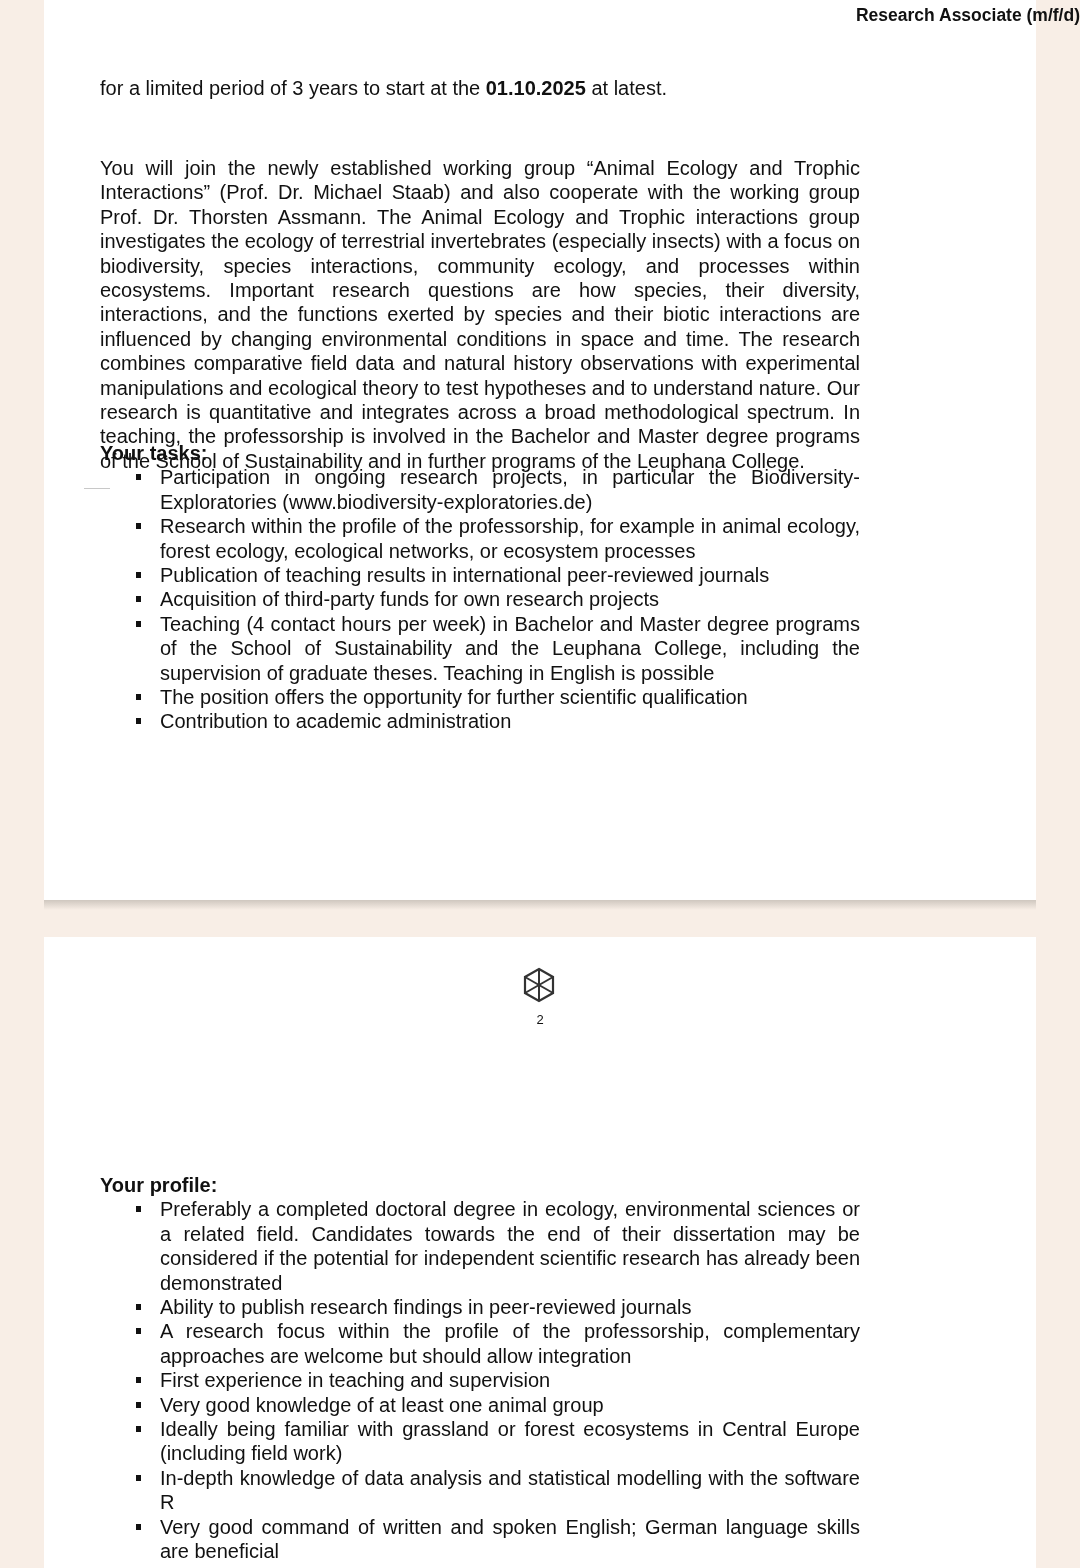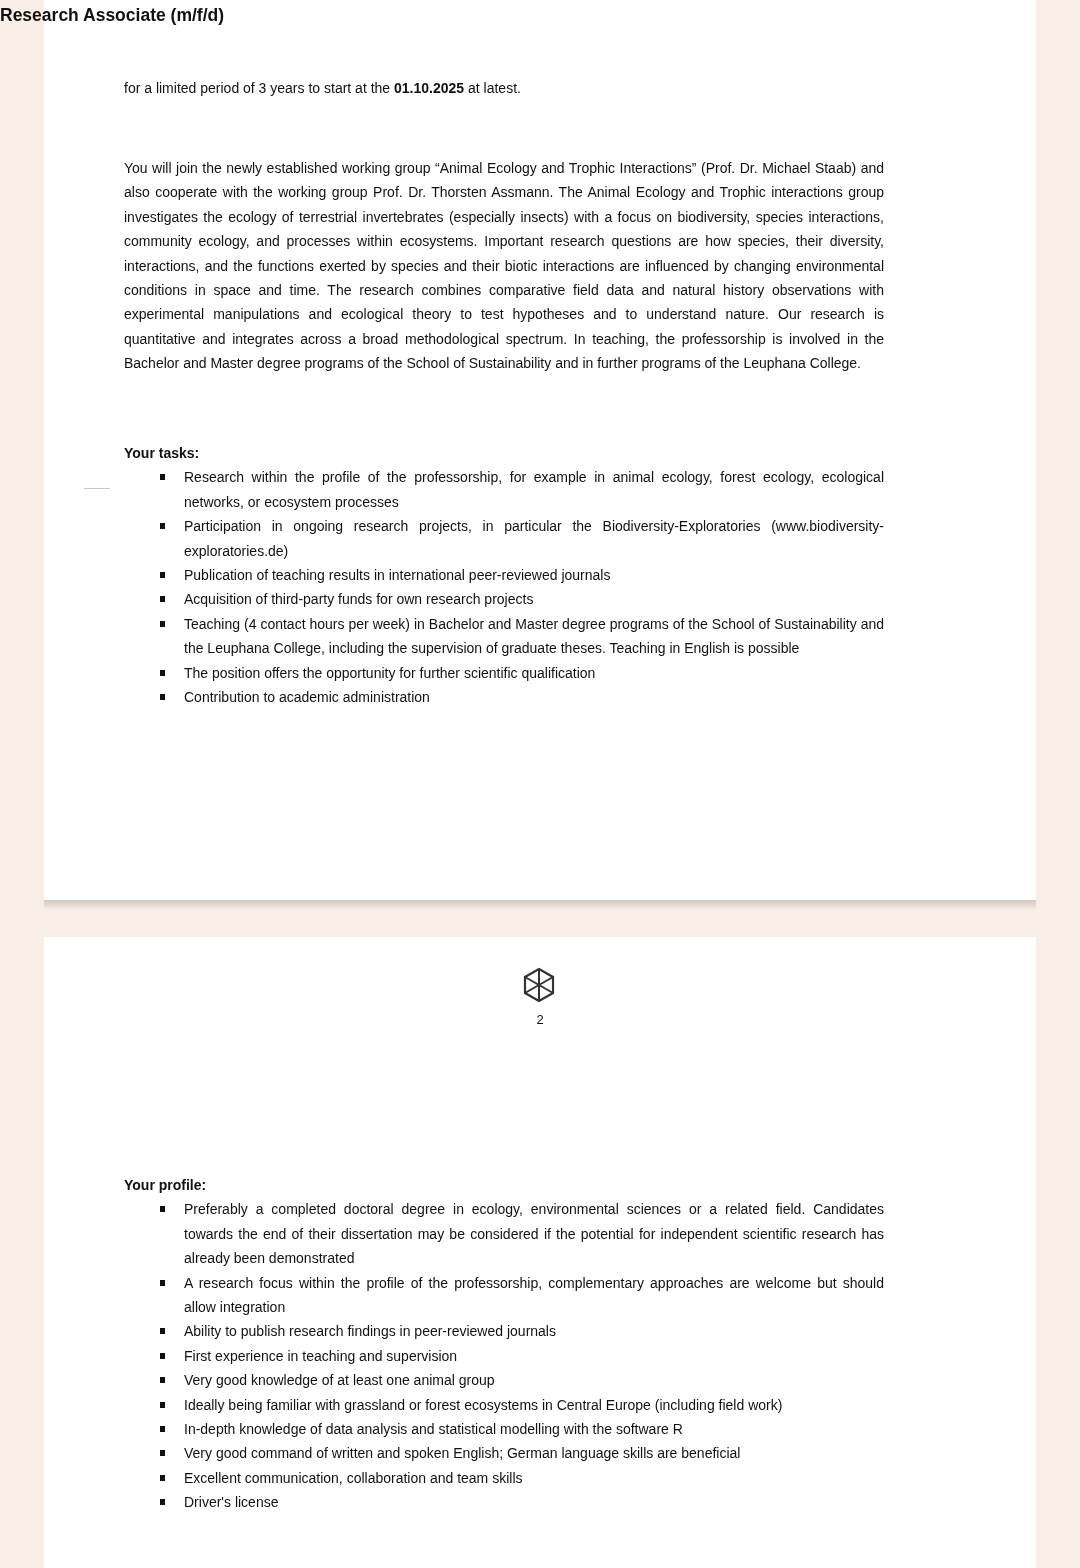--- a/index.html
+++ b/index.html
@@ -12,22 +12,22 @@
   }
   .page {
     position: absolute; left: 44px; width: 992px; background: #ffffff;
   }
   #page1 { top: 0; height: 900px; }
   #page2 { top: 937px; height: 640px; }
   .gap-shadow {
     position: absolute; left: 44px; width: 992px; top: 900px; height: 10px;
     background: linear-gradient(#cfc7bf, #f8eee6);
   }
-  .content { position: absolute; left: 124px; width: 760px; font-size: 14px; line-height: 24.4px; }
-  .title { position: absolute; left: 0; width: 1080px; text-align: left; font-weight: bold; font-size: 17.5px; line-height: 24.5px; top: 3px; }
+  .content { position: absolute; left: 100px; width: 760px; font-size: 20px; line-height: 24.4px; }
+  .title { position: absolute; left: 0; width: 1080px; text-align: right; font-weight: bold; font-size: 17.5px; line-height: 24.5px; top: 3px; }
   .para { text-align: justify; margin: 0; }
   .para b { font-weight: bold; }
   .heading { font-weight: bold; margin: 0; }
   ul.bul { list-style: none; margin: 0; padding: 0; }
   ul.bul li { position: relative; padding-left: 60px; text-align: justify; }
   ul.bul li::before {
     content: ""; position: absolute; left: 36px; top: 9px; width: 5px; height: 6px; background: #111;
   }
   .margin-mark { position: absolute; left: 84px; top: 488px; width: 26px; height: 1px; background: #c8c8c8; }
   .logo { position: absolute; left: 521px; top: 967px; width: 36px; height: 36px; }
@@ -50,44 +50,44 @@
 
 <div class="content" style="top:124px;margin-top:32px;">
   <p class="para">You will join the newly established working group “Animal Ecology and Trophic Interactions” (Prof. Dr. Michael Staab) and also cooperate with the working group Prof. Dr. Thorsten Assmann. The Animal Ecology and Trophic interactions group investigates the ecology of terrestrial invertebrates (especially insects) with a focus on biodiversity, species interactions, community ecology, and processes within ecosystems. Important research questions are how species, their diversity, interactions, and the functions exerted by species and their biotic interactions are influenced by changing environmental conditions in space and time. The research combines comparative field data and natural history observations with experimental manipulations and ecological theory to test hypotheses and to understand nature. Our research is quantitative and integrates across a broad methodological spectrum. In teaching, the professorship is involved in the Bachelor and Master degree programs of the School of Sustainability and in further programs of the Leuphana College.</p>
 </div>
 
 <div class="margin-mark"></div>
 
 <div class="content" style="top:441px;">
   <p class="heading">Your tasks:</p>
   <ul class="bul">
+    <li>Participation in ongoing research projects, in particular the Biodiversity-Exploratories (www.biodiversity-exploratories.de)</li>
     <li>Research within the profile of the professorship, for example in animal ecology, forest ecology, ecological networks, or ecosystem processes</li>
-    <li>Participation in ongoing research projects, in particular the Biodiversity-Exploratories (www.biodiversity-exploratories.de)</li>
     <li>Publication of teaching results in international peer-reviewed journals</li>
     <li>Acquisition of third-party funds for own research projects</li>
     <li>Teaching (4 contact hours per week) in Bachelor and Master degree programs of the School of Sustainability and the Leuphana College, including the supervision of graduate theses. Teaching in English is possible</li>
     <li>The position offers the opportunity for further scientific qualification</li>
     <li>Contribution to academic administration</li>
   </ul>
 </div>
 
 <svg class="logo" viewBox="0 0 36 36">
   <polygon points="18,2 32,10 32,26 18,34 4,26 4,10" fill="none" stroke="#333" stroke-width="2.2"></polygon>
   <line x1="18" y1="2" x2="18" y2="34" stroke="#333" stroke-width="2"></line>
   <line x1="4" y1="10" x2="32" y2="26" stroke="#333" stroke-width="2"></line>
   <line x1="32" y1="10" x2="4" y2="26" stroke="#333" stroke-width="2"></line>
 </svg>
 <div class="page-num">2</div>
 
 <div class="content" style="top:1173px;">
   <p class="heading">Your profile:</p>
   <ul class="bul">
     <li>Preferably a completed doctoral degree in ecology, environmental sciences or a related field. Candidates towards the end of their dissertation may be considered if the potential for independent scientific research has already been demonstrated</li>
+    <li>Ability to publish research findings in peer-reviewed journals</li>
     <li>A research focus within the profile of the professorship, complementary approaches are welcome but should allow integration</li>
-    <li>Ability to publish research findings in peer-reviewed journals</li>
     <li>First experience in teaching and supervision</li>
     <li>Very good knowledge of at least one animal group</li>
     <li>Ideally being familiar with grassland or forest ecosystems in Central Europe (including field work)</li>
     <li>In-depth knowledge of data analysis and statistical modelling with the software R</li>
     <li>Very good command of written and spoken English; German language skills are beneficial</li>
     <li>Excellent communication, collaboration and team skills</li>
     <li>Driver's license</li>
   </ul>
 </div>
 

